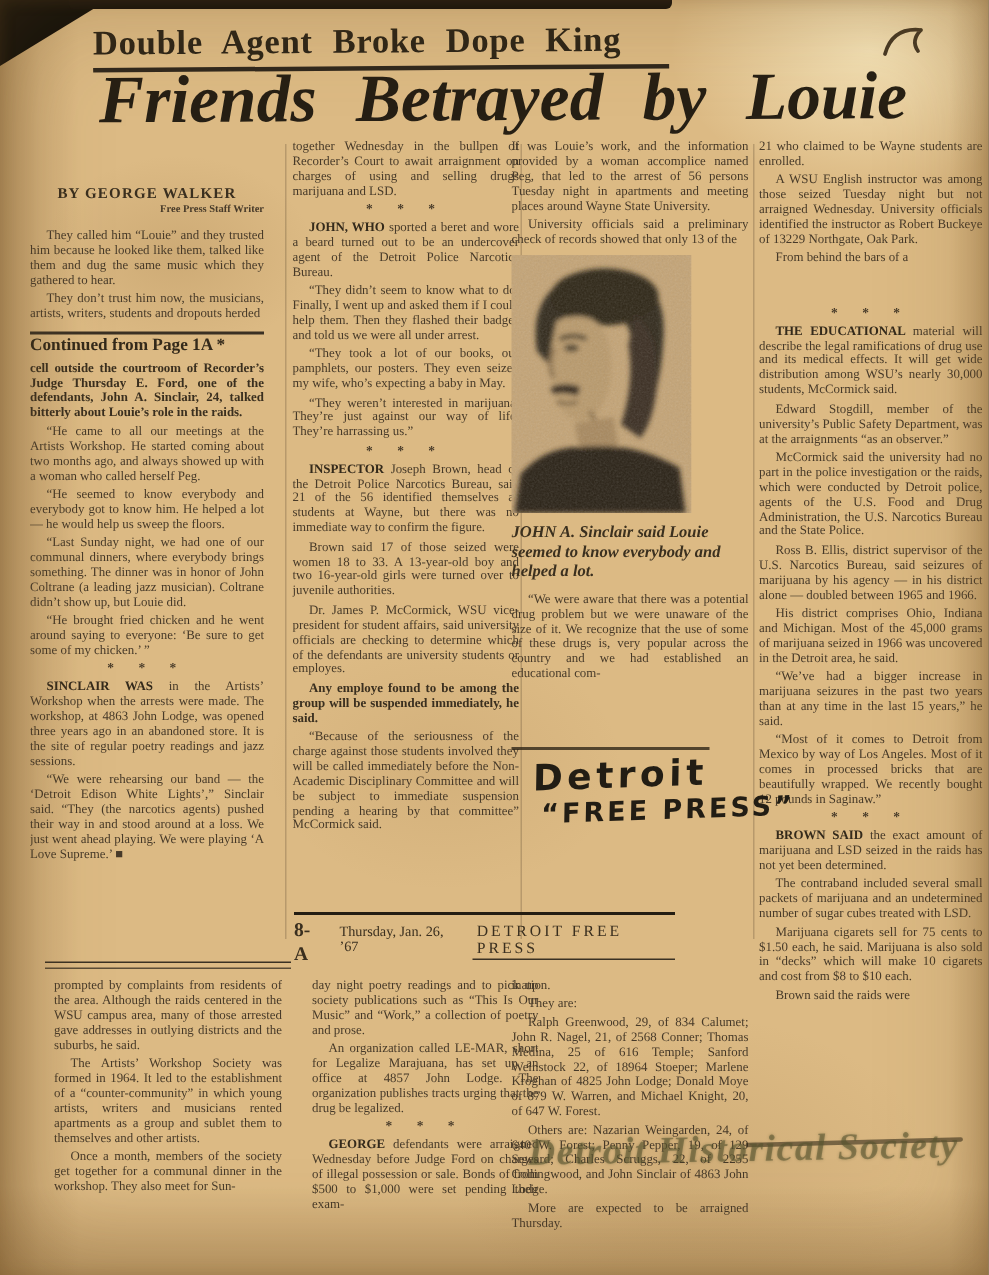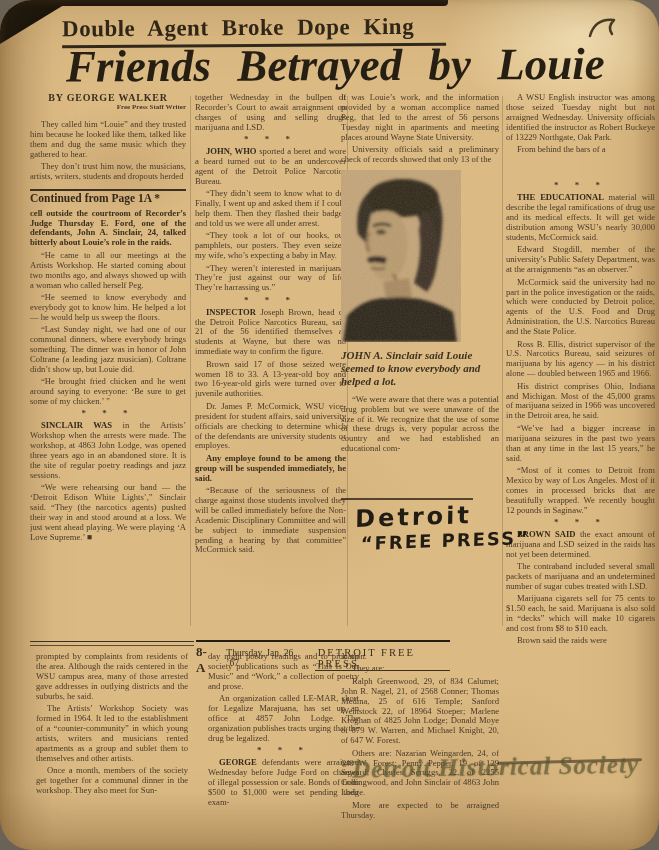--- a/index.html
+++ b/index.html
@@ -8,55 +8,54 @@
     font-family:"Liberation Serif","DejaVu Serif",serif;color:#473a29;
     background:
       linear-gradient(90deg, rgba(112,76,34,0.38), rgba(112,76,34,0.12) 4%, transparent 8%),
       linear-gradient(270deg, rgba(112,76,34,0.22), transparent 4%),
       linear-gradient(0deg, rgba(118,82,38,0.30), transparent 7%),
       radial-gradient(ellipse 190px 130px at 88% 4%, rgba(248,232,190,0.85), transparent 70%),
       radial-gradient(ellipse 130px 95px at 18% 20%, rgba(146,108,58,0.20), transparent 70%),
       radial-gradient(ellipse 170px 120px at 45% 60%, rgba(146,108,58,0.12), transparent 70%),
       radial-gradient(ellipse 230px 150px at 70% 92%, rgba(146,108,58,0.16), transparent 70%),
       #dcba84;
-    border-radius: 32px;
   }
   .page::after{content:'';position:absolute;inset:0;pointer-events:none;
     box-shadow:inset 0 0 70px rgba(116,82,38,0.35), inset 0 0 10px rgba(116,82,38,0.25);}
   .corner-tl{position:absolute;top:0;left:0;width:72px;height:44px;background:#0e0c08;
     clip-path:polygon(0 0,100% 0,0 100%);}
   .top-strip{position:absolute;top:0;left:46px;width:402px;height:6px;background:#100d09;
     border-radius:0 0 4px 3px;}
   .tear{position:absolute;top:12px;left:586px;}
   .kicker{position:absolute;top:15px;left:62px;width:384px;font-size:23px;font-weight:700;
     letter-spacing:0.5px;word-spacing:7px;color:#2c2417;padding-bottom:3px;
     border-bottom:3px solid #30281c;transform:rotate(-0.4deg);}
   .headline{position:absolute;top:42px;left:66px;width:588px;margin:0;font-size:45px;
     font-style:italic;font-weight:700;word-spacing:15px;line-height:1.05;color:#261f14;
     transform:rotate(-0.3deg);}
   .col{position:absolute;top:93px;text-align:justify;font-size:8.6px;line-height:9.9px;
     overflow:hidden;}
-  .col1{left:30px;width:156px;height:534px;}
+  .col1{left:20px;width:156px;height:534px;margin-top:32px;}
   .col2{left:195px;width:151px;height:534px;}
   .col3{left:341px;width:158px;height:534px;}
   .col4{left:506px;width:149px;height:690px;}
   .byline{text-align:center;font-weight:700;font-size:10px;letter-spacing:0.8px;color:#3a2f1f;}
   .byline-sub{text-align:right;font-weight:700;font-size:7px;margin-bottom:7px;}
   .continued{border-top:2px solid #3a3023;margin:7px 0 5px;padding-top:3px;font-weight:700;
     font-size:11.5px;color:#33291a;}
   .para{margin:0 0 2.5px;text-indent:11px;}
   .para.flush{text-indent:0;}
   .para.b{font-weight:700;color:#3a2f1f;}
   .para b{color:#342a1b;}
   .stars{text-align:center;letter-spacing:7px;font-weight:700;font-size:9px;margin:2px 0;}
   .spacer{height:22px;}
   figure.photo{margin:5px 0 3px -2px;padding:0;width:122px;}
   .caption{font-weight:700;font-style:italic;font-size:11px;line-height:13px;text-align:left;
     margin:4px 0 7px;color:#3b301f;}
-  .footer-strip{position:absolute;top:640px;left:196px;width:254px;border-top:2.5px solid #241d12;
+  .footer-strip{position:absolute;top:608px;left:196px;width:254px;border-top:2.5px solid #241d12;
     padding-top:2px;display:flex;align-items:baseline;gap:12px;font-size:9.5px;color:#3a2f1f;}
   .pg{font-weight:700;font-size:13px;}
   .fpaper{letter-spacing:2px;font-size:10.5px;border-bottom:1.5px solid #3a3123;padding:0 3px 1px;}
   .end-rule{position:absolute;top:641px;left:30px;width:164px;height:3px;
     border-top:1.5px solid #3a3123;border-bottom:1px solid rgba(58,49,35,0.8);}
   .col3-rule{position:absolute;top:498px;left:341px;width:132px;border-top:2px solid rgba(48,39,24,0.8);}
   .vrule{position:absolute;top:96px;height:530px;width:1px;background:rgba(70,56,36,0.25);}
   .bottom-col{position:absolute;top:652px;text-align:justify;font-size:8.6px;line-height:9.9px;
     height:170px;overflow:hidden;}
   .b1{left:36px;width:152px;}
@@ -159,20 +158,21 @@
         <rect width="122" height="172" filter="url(#grainF)" opacity="0.18"></rect>
       </svg>
     </figure>
     <figcaption class="caption">JOHN A. Sinclair said Louie seemed to know everybody and helped a lot.</figcaption>
     <div>
         <p class="para">“We were aware that there was a potential drug problem but we were unaware of the size of it. We recognize that the use of some of these drugs is, very popular across the country and we had established an educational com-</p>
       </div>
   </div>
 
   <div class="col col4">
+      <p class="para flush">21 who claimed to be Wayne students are enrolled.</p>
       <p class="para">A WSU English instructor was among those seized Tuesday night but not arraigned Wednesday. University officials identified the instructor as Robert Buckeye of 13229 Northgate, Oak Park.</p>
       <p class="para">From behind the bars of a</p>
       <div class="spacer"></div>
       <div class="stars">* * *</div>
       <p class="para"><b>THE EDUCATIONAL </b>material will describe the legal ramifications of drug use and its medical effects. It will get wide distribution among WSU’s nearly 30,000 students, McCormick said.</p>
       <p class="para">Edward Stogdill, member of the university’s Public Safety Department, was at the arraignments “as an observer.”</p>
       <p class="para">McCormick said the university had no part in the police investigation or the raids, which were conducted by Detroit police, agents of the U.S. Food and Drug Administration, the U.S. Narcotics Bureau and the State Police.</p>
       <p class="para">Ross B. Ellis, district supervisor of the U.S. Narcotics Bureau, said seizures of marijuana by his agency — in his district alone — doubled between 1965 and 1966.</p>
       <p class="para">His district comprises Ohio, Indiana and Michigan. Most of the 45,000 grams of marijuana seized in 1966 was uncovered in the Detroit area, he said.</p>
       <p class="para">“We’ve had a bigger increase in marijuana seizures in the past two years than at any time in the last 15 years,” he said.</p>

